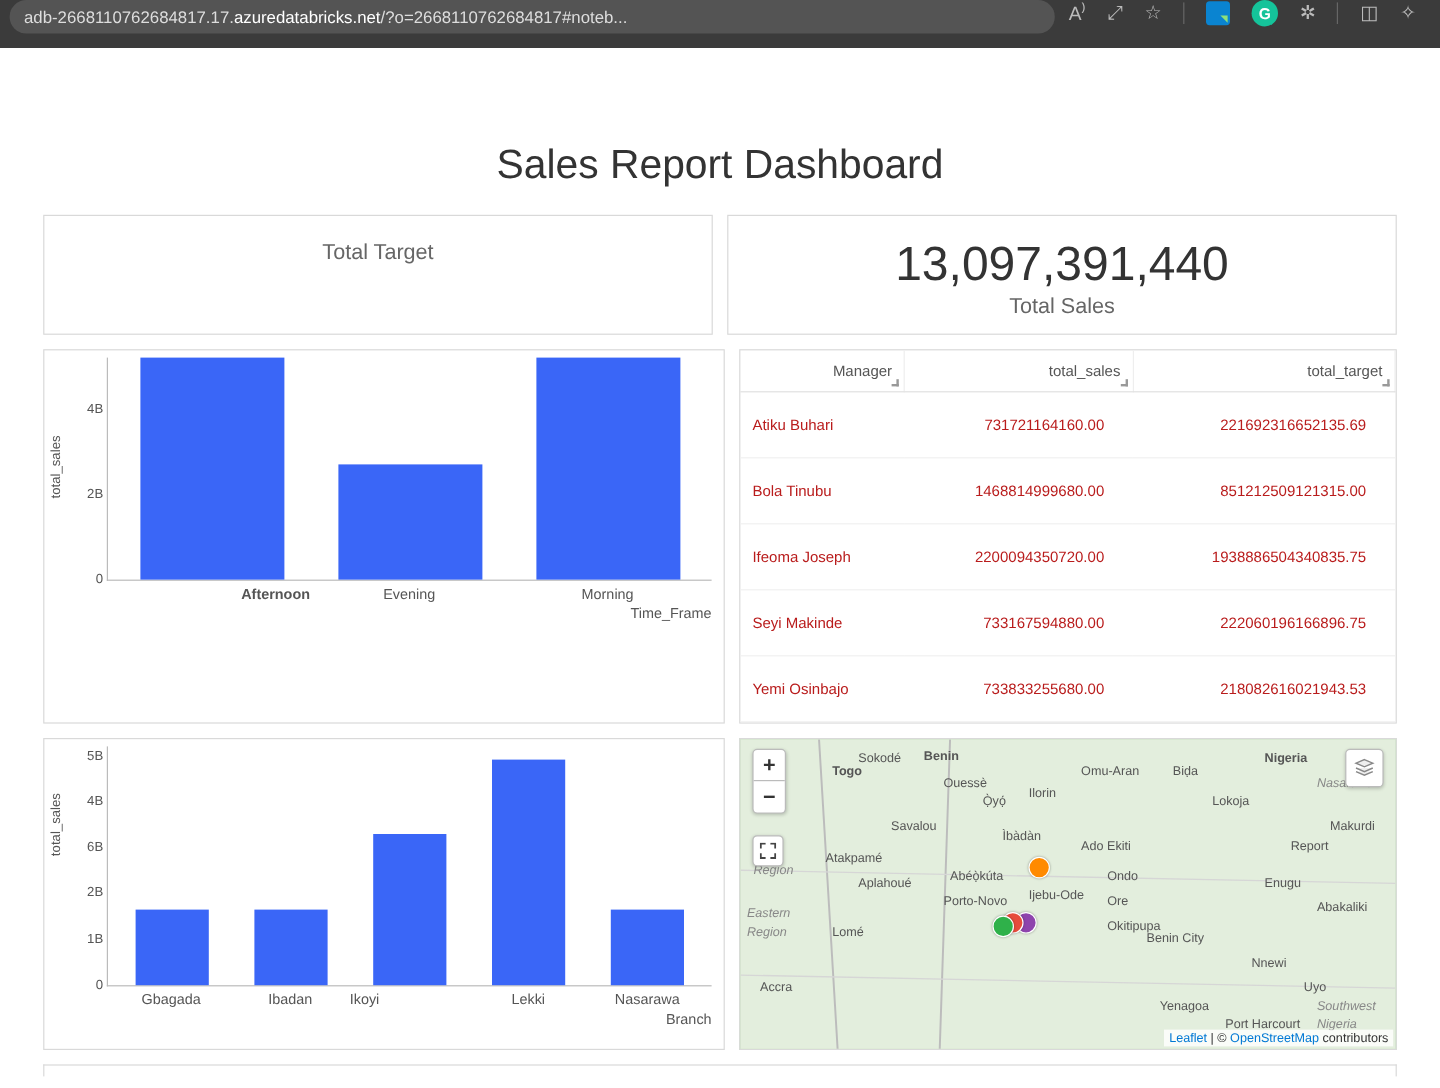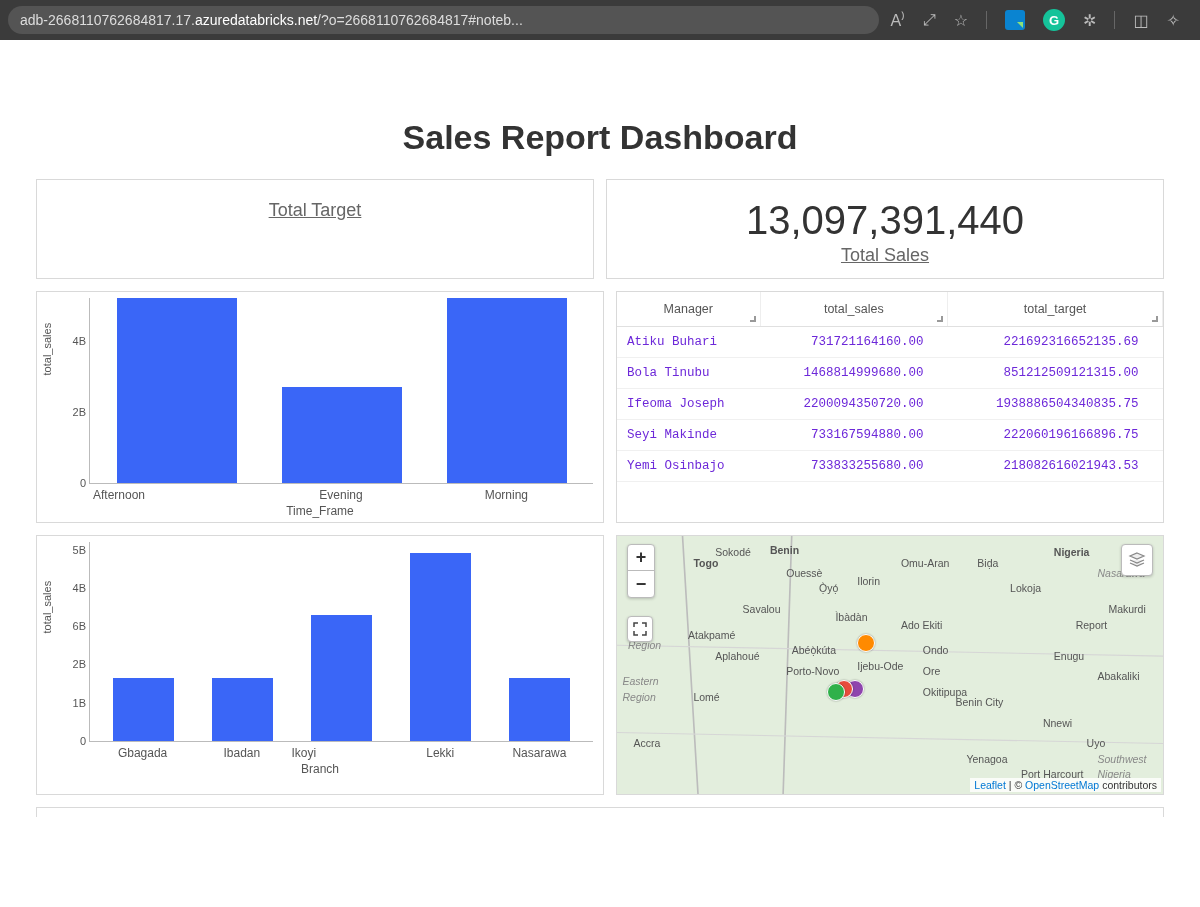--- a/index.html
+++ b/index.html
@@ -1,57 +1,57 @@
 <!DOCTYPE html>
 <html><head>
 <meta charset="utf-8">
 <style>
   * { box-sizing: border-box; margin: 0; padding: 0; }
   body { font-family: "Segoe UI", Arial, sans-serif; background: #fff; color: #333; width: 1200px; height: 907px; overflow: hidden; }
 
   
-  .browser-bar { height: 40px; background: #3b3b3b; display: flex; align-items: center; padding: 0 8px; color: #ccc; font-size: 14px; }
+  .browser-bar { height: 40px; background: #3b3b3b; display: flex; align-items: flex-start; padding: 0 8px; color: #ccc; font-size: 14px; }
   .addr { flex: 1; background: #545454; border-radius: 16px; height: 28px; display: flex; align-items: center; padding: 0 12px; color: #ddd; overflow: hidden; white-space: nowrap; }
   .addr .domain { color: #fff; }
   .tb-icons { display: flex; gap: 18px; align-items: center; padding: 0 12px; }
   .tb-icons span { color: #bbb; cursor: pointer; font-size: 16px; }
   .tb-icons .g-circle { width:22px; height:22px; border-radius:50%; background:#15c39a; color:#fff; display:flex; align-items:center; justify-content:center; font-weight:bold; font-size:13px;}
   .tb-icons .blue-ic { width:20px; height:20px; background:#0a84d1; border-radius:3px; position:relative; }
   .tb-icons .blue-ic::after{content:"";position:absolute;right:2px;bottom:2px;width:0;height:0;border-left:6px solid transparent;border-top:6px solid #8de07a;}
   .tb-sep{width:1px;height:18px;background:#666;}
 
   .page { padding: 28px 36px 0 36px; }
-  .title { text-align: center; font-size: 34px; font-weight: 700; color: #333; margin-top: 50px; margin-bottom: 22px; }
+  .title { text-align: center; font-size: 34px; font-weight: 400; color: #333; margin-top: 50px; margin-bottom: 22px; }
 
   .row { display: flex; gap: 12px; margin-bottom: 12px; }
   .card { border: 1px solid #d9d9d9; background: #fff; }
   .kpi { flex:1; padding: 18px 10px 12px; text-align:center;}
   .kpi .num { font-size: 40px; font-weight: 400; color:#333;}
-  .kpi .lbl { font-size: 18px; color: #666; margin-top: 2px; text-decoration: underline;}
+  .kpi .lbl { font-size: 18px; color: #666; margin-top: 2px;}
 
   
   .chart { flex:1; padding: 6px 10px 4px 10px; position:relative;}
   .axis-label-y { position:absolute; left:4px; top:50%; transform: rotate(-90deg) translateX(60%); transform-origin:left top; font-size:11px; color:#555;}
   .plot { position:relative; height:186px; margin-left:42px; border-left:1px solid #bbb; border-bottom:1px solid #bbb;}
   .plot.short{height:200px;}
   .y-ticks{position:absolute; left:-38px; top:0; bottom:0; width:34px;}
   .y-tick{position:absolute; width:100%; text-align:right; font-size:11px; color:#555; transform:translateY(50%);}
   .bars{position:absolute; left:0; right:0; bottom:0; top:0; display:flex; align-items:flex-end; justify-content:space-around; padding:0 4px;}
   .bar-wrap{flex:1; display:flex; flex-direction:column; align-items:center; height:100%; justify-content:flex-end;}
   .bar{ width:78%; background:#3a66f7; max-width:120px;}
   .bar.nar{width:62%; max-width:72px;}
   .x-labels{display:flex; margin-left:42px; justify-content:space-around; font-size:12px; color:#555; padding:4px 4px 0;}
-  .x-axis-title{text-align:center; font-size:12px; color:#555; margin-top:2px;}
+  .x-axis-title{text-align:right; font-size:12px; color:#555; margin-top:2px;}
 
   
   .tbl { flex:1; font-size:12.5px;}
   table { width:100%; border-collapse:collapse;}
-  th { text-align:center; font-weight:400; color:#555; padding:10px 10px; border-bottom:1px solid #e0e0e0; border-right:1px solid #eee; position:relative;}
+  th { text-align:right; font-weight:400; color:#555; padding:10px 10px; border-bottom:1px solid #e0e0e0; border-right:1px solid #eee; position:relative;}
   th .handle{position:absolute;right:4px;bottom:4px;width:6px;height:6px;border-right:2px solid #999;border-bottom:2px solid #999;}
-  td { padding:8px 10px; border-bottom:1px solid #f0f0f0; color:#6d28d9;font-family:Liberation Mono, monospace;}
+  td { padding:20px 10px; border-bottom:1px solid #f0f0f0; color:#b91c1c;}
   td.num{text-align:right; padding-right:24px;}
 
   
   .map { flex:1; position:relative; background:#cde6c4; overflow:hidden; border:1px solid #d9d9d9; padding:0;}
   .map-svg{position:absolute;inset:0;}
   .map-ctrl{position:absolute; background:#fff; border:1px solid #bbb; border-radius:4px; box-shadow:0 1px 3px rgba(0,0,0,.2);}
   .zoom{left:10px; top:8px;}
   .zoom div{width:26px;height:26px;display:flex;align-items:center;justify-content:center;font-size:18px;font-weight:bold;color:#333;cursor:pointer;}
   .zoom div:first-child{border-bottom:1px solid #bbb;}
   .full{left:10px;top:80px;width:26px;height:26px;display:flex;align-items:center;justify-content:center;cursor:pointer}
@@ -113,21 +113,21 @@
             </div>
             <div class="bar-wrap">
               <div class="bar" style="height: 51.9231%;"></div>
             </div>
             <div class="bar-wrap">
               <div class="bar" style="height: 100%;"></div>
             </div>
           </div>
       </div>
       <div class="x-labels" id="xl0">
-          <div style="flex: 1 1 0%; text-align: left;">Afternoon</div>
+          <div style="flex: 1 1 0%; text-align: right; font-weight: bold;">Afternoon</div>
           <div style="flex: 1 1 0%; text-align: center;">Evening</div>
           <div style="flex: 1 1 0%; text-align: center;">Morning</div>
         </div>
       <div class="x-axis-title">Time_Frame</div>
     </div>
 
     <div class="card tbl">
       <table>
         <thead>
             <tr id="thead-row">

